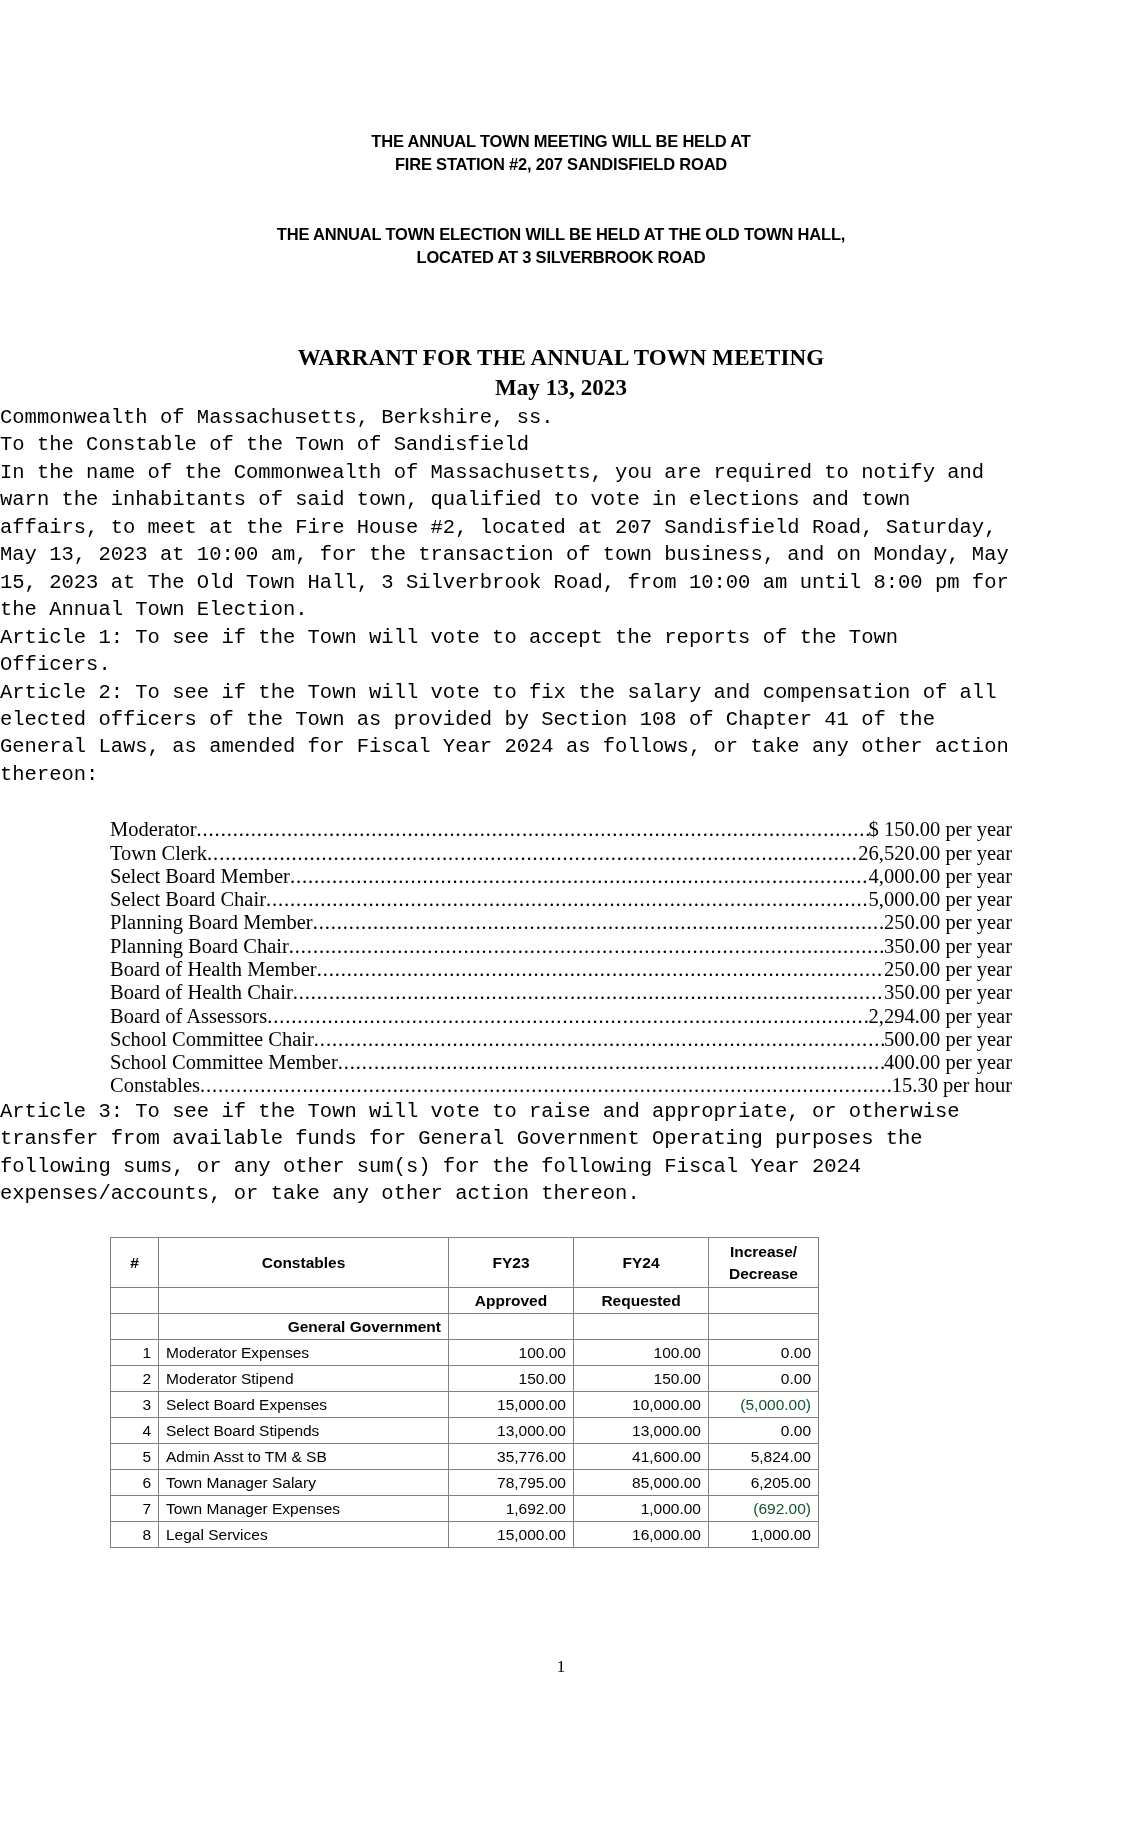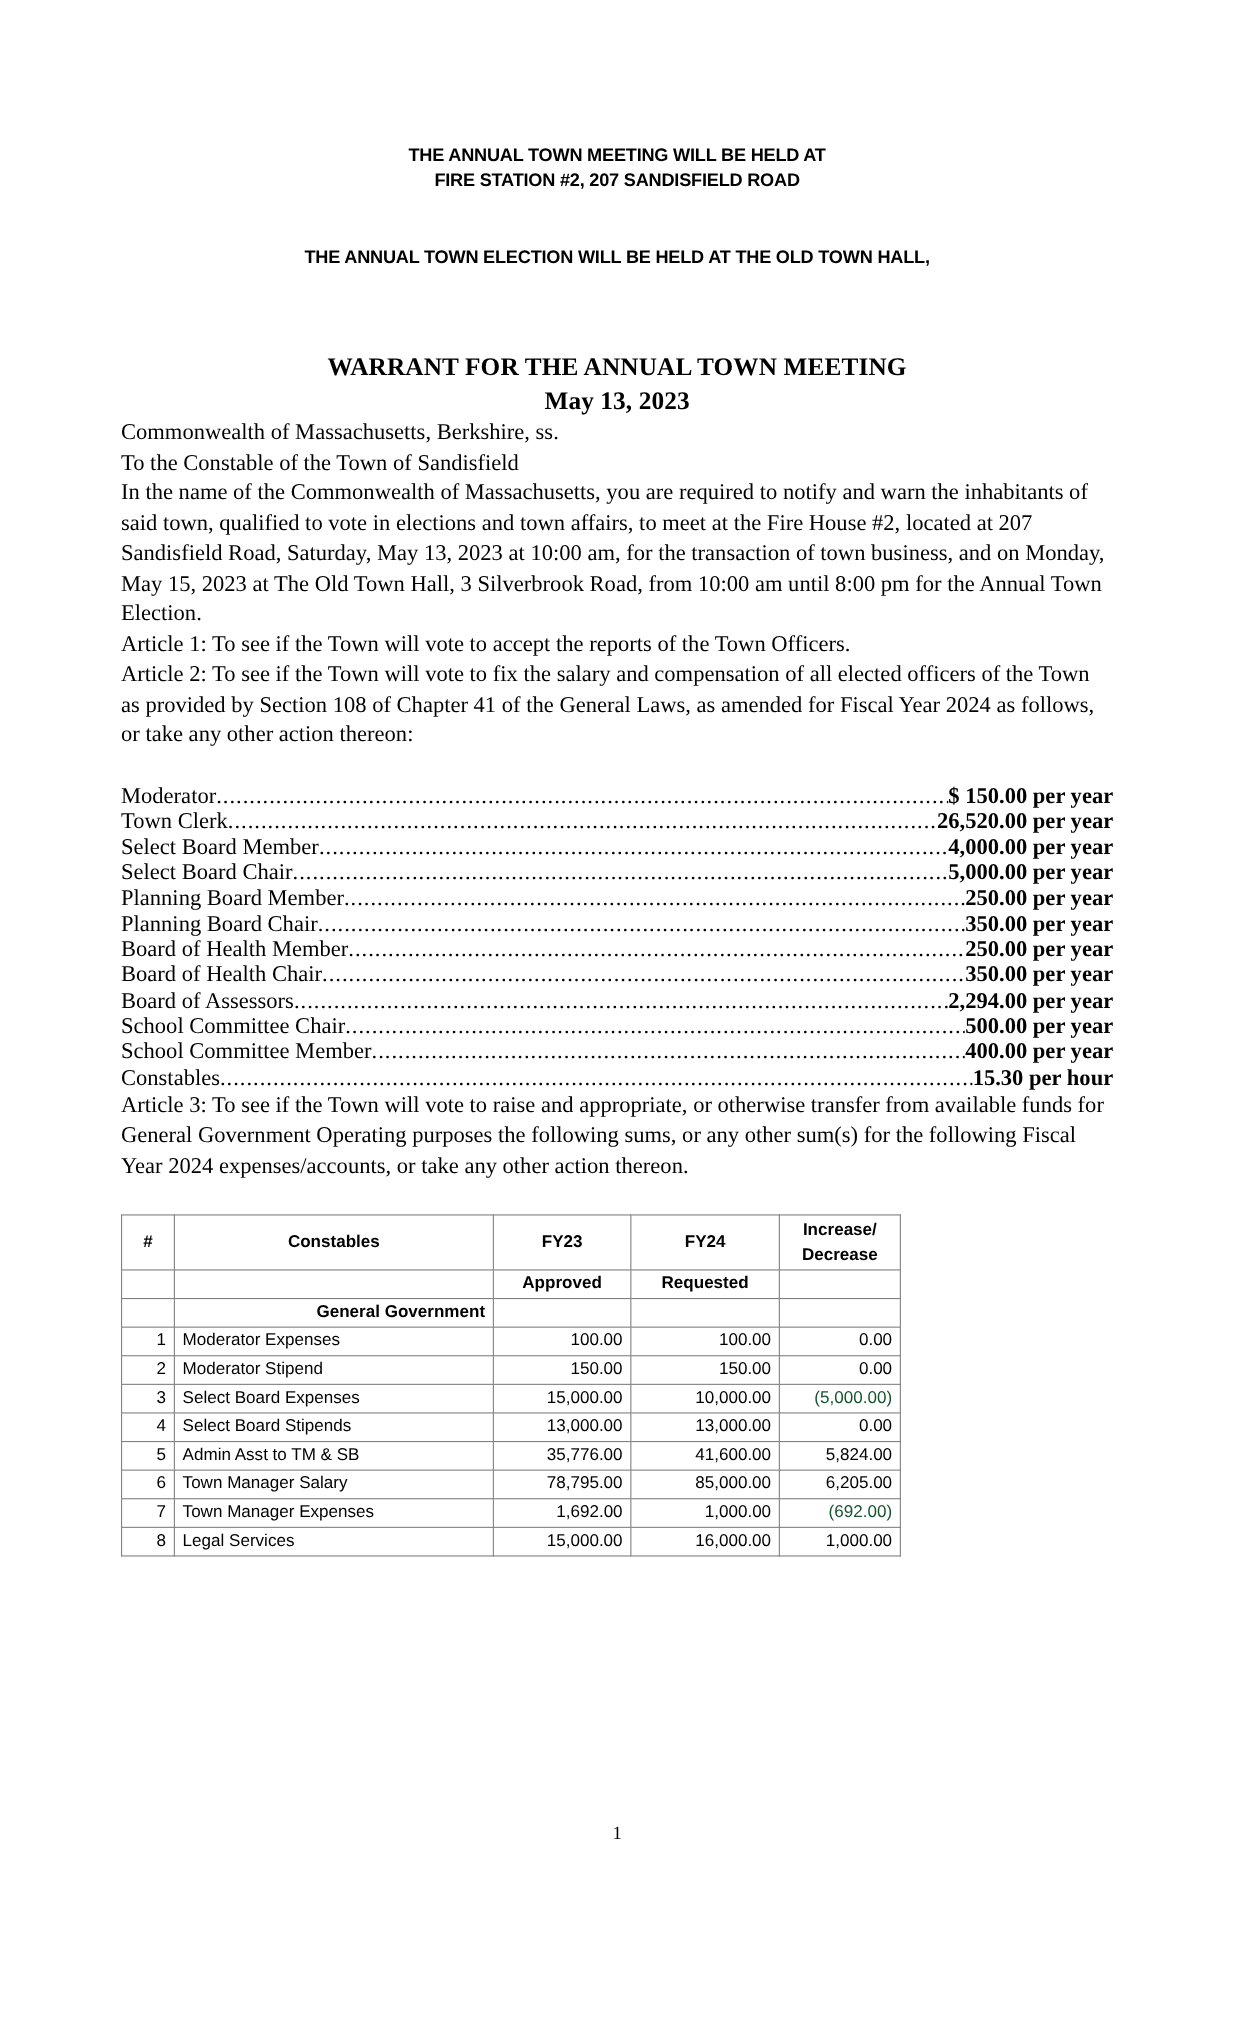--- a/index.html
+++ b/index.html
@@ -40,22 +40,22 @@
     text-align: center;
     font-weight: bold;
     font-size: 23px;
     line-height: 1.33;
     margin-top: 73px;
     letter-spacing: 0.1px;
   }
 
   
   .body-wrap {
-    padding-left: 110px;
     padding-right: 110px;
+    font-family: Liberation Mono, monospace;
   }
   p.body {
     font-size: 20.5px;
     line-height: 1.34;
     margin: 0;
     text-align: left;
   }
   .gap-lg { margin-top: 42px; }
   .gap-md { margin-top: 27px; }
 
@@ -83,21 +83,20 @@
   .salary-dots::before {
     content: "........................................................................................................................................................................";
     letter-spacing: 0.9px;
     font-size: 20.5px;
     display: block;
     white-space: nowrap;
   }
   .salary-amount {
     flex: 0 0 auto;
     text-align: left;
-    font-weight: bold;
   }
 
   
   .table-wrap {
     margin-top: 30px;
     padding-left: 110px;
     padding-right: 110px;
   }
   table.budget {
     border-collapse: collapse;
@@ -159,20 +158,21 @@
 
 <div class="page">
 
   <div class="announce announce-1">
     <div>THE ANNUAL TOWN MEETING WILL BE HELD AT</div>
     <div>FIRE STATION #2, 207 SANDISFIELD ROAD</div>
   </div>
 
   <div class="announce announce-2">
     <div>THE ANNUAL TOWN ELECTION WILL BE HELD AT THE OLD TOWN HALL,</div>
+    <div>LOCATED AT 3 SILVERBROOK ROAD</div>
   </div>
 
   <div class="warrant-title">
     <div>WARRANT FOR THE ANNUAL TOWN MEETING</div>
     <div>May 13, 2023</div>
   </div>
 
   <div class="body-wrap">
 
     <p class="body gap-lg">Commonwealth of Massachusetts, Berkshire, ss.</p>

